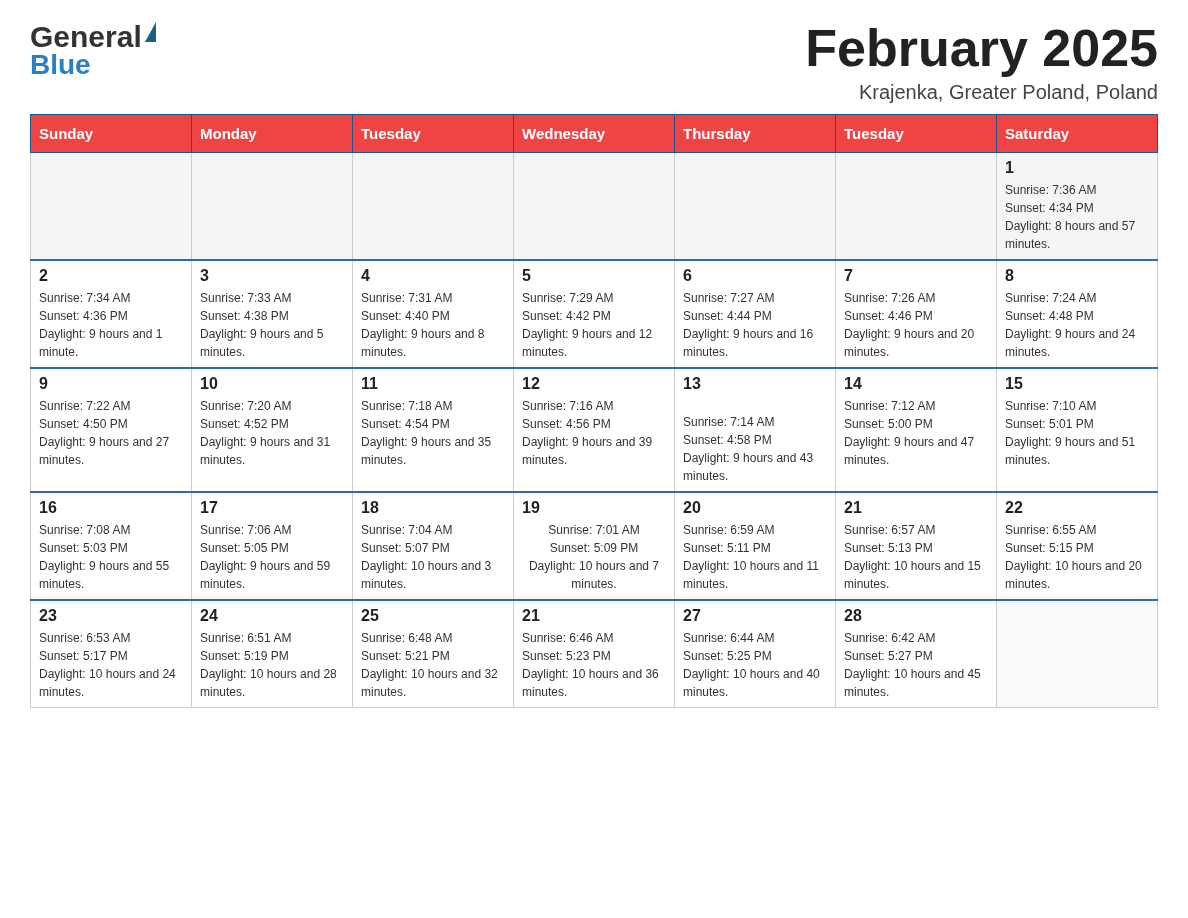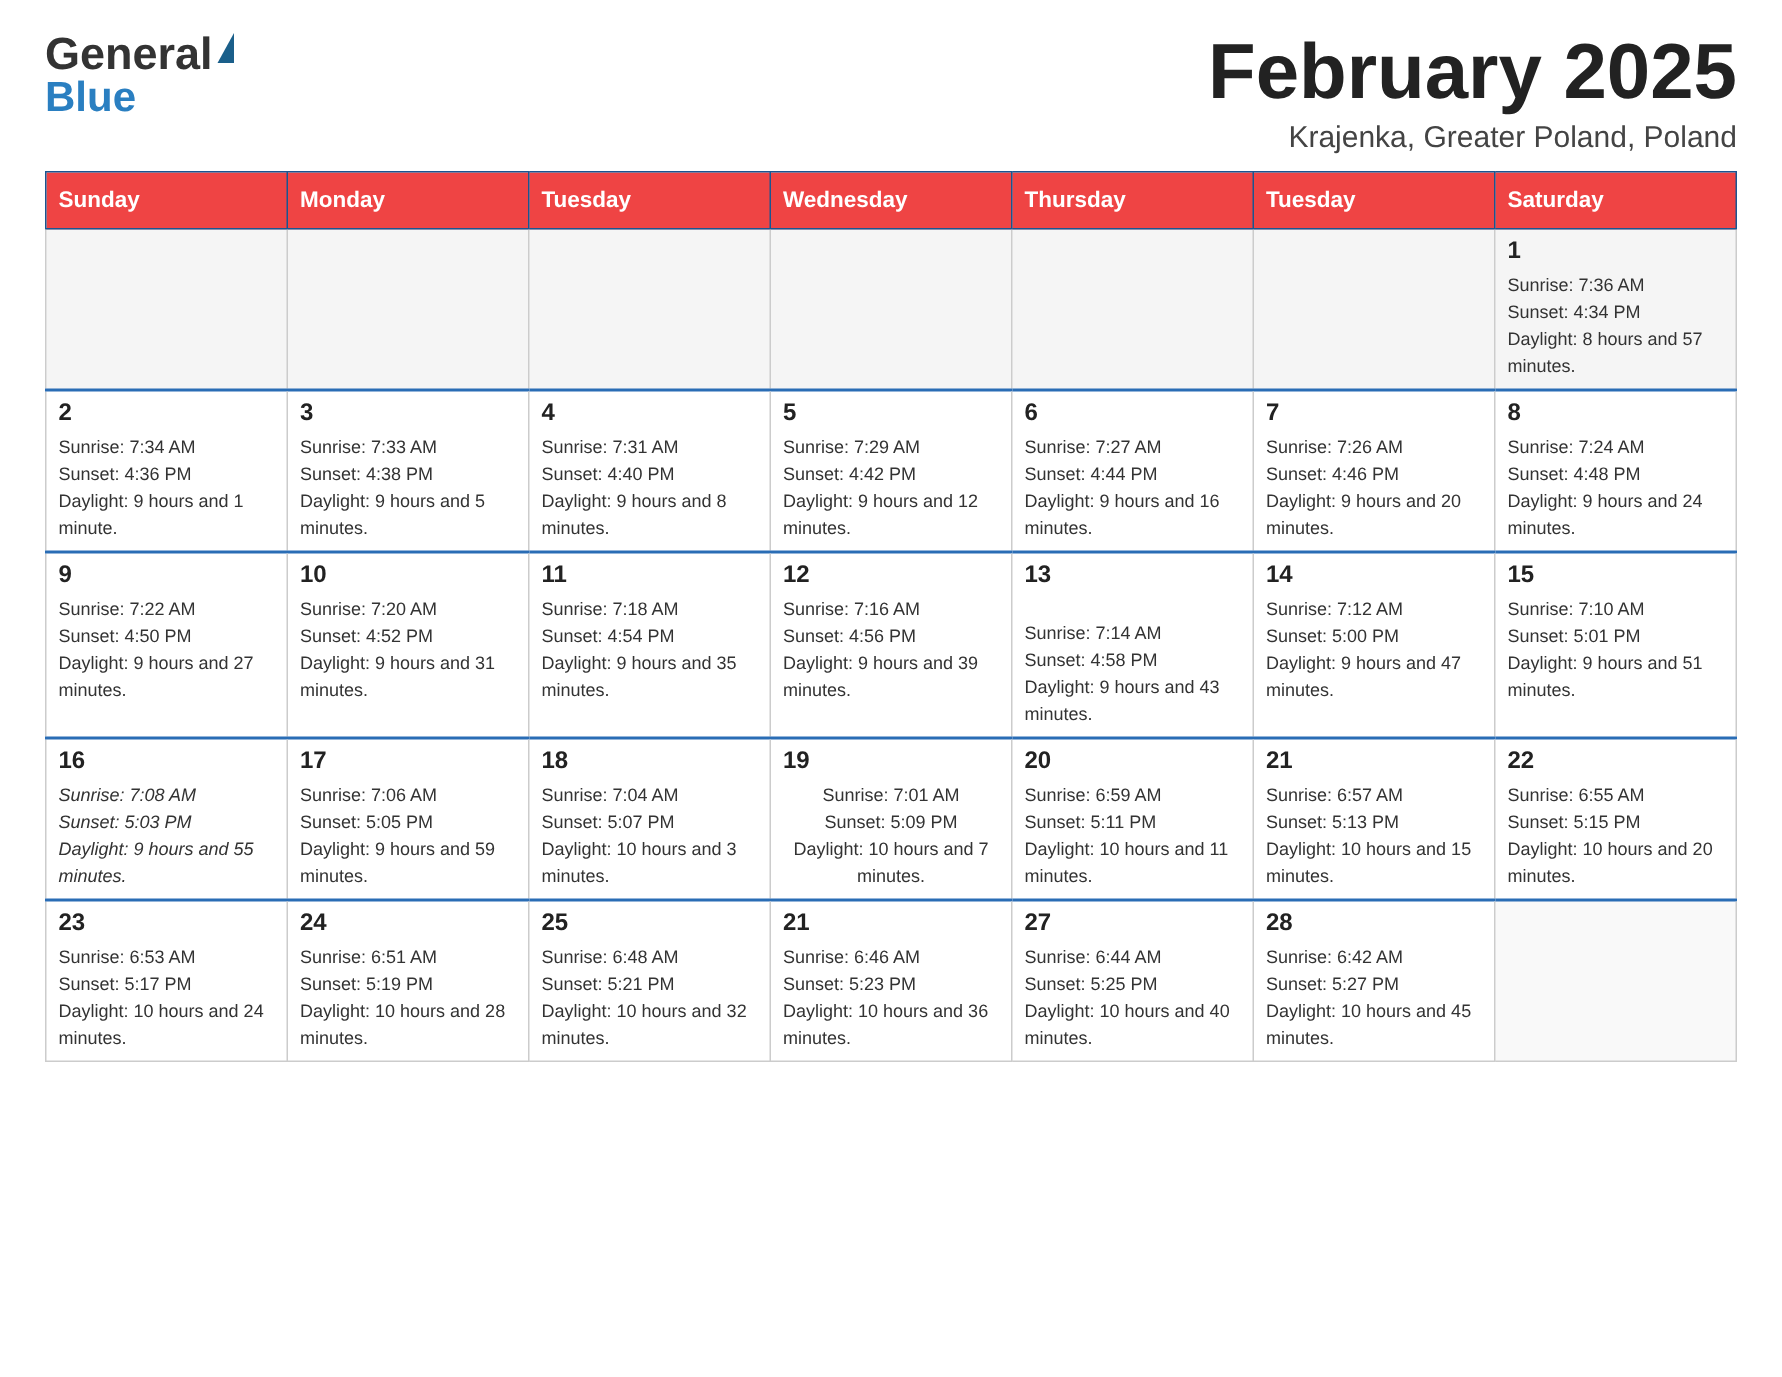--- a/index.html
+++ b/index.html
@@ -212,21 +212,21 @@
         <td>
           <span class="day-number">15</span>
           <div class="day-info" style="white-space: pre-line;">Sunrise: 7:10 AM
 Sunset: 5:01 PM
 Daylight: 9 hours and 51 minutes.</div>
         </td>
       </tr>
       <tr class="row-separator">
         <td>
           <span class="day-number">16</span>
-          <div class="day-info" style="white-space: pre-line; font-style: italic;">Sunrise: 7:08 AM
+          <div class="day-info" style="white-space: pre-line;">Sunrise: 7:08 AM
 Sunset: 5:03 PM
 Daylight: 9 hours and 55 minutes.</div>
         </td>
         <td>
           <span class="day-number">17</span>
           <div class="day-info" style="white-space: pre-line;">Sunrise: 7:06 AM
 Sunset: 5:05 PM
 Daylight: 9 hours and 59 minutes.</div>
         </td>
         <td>

